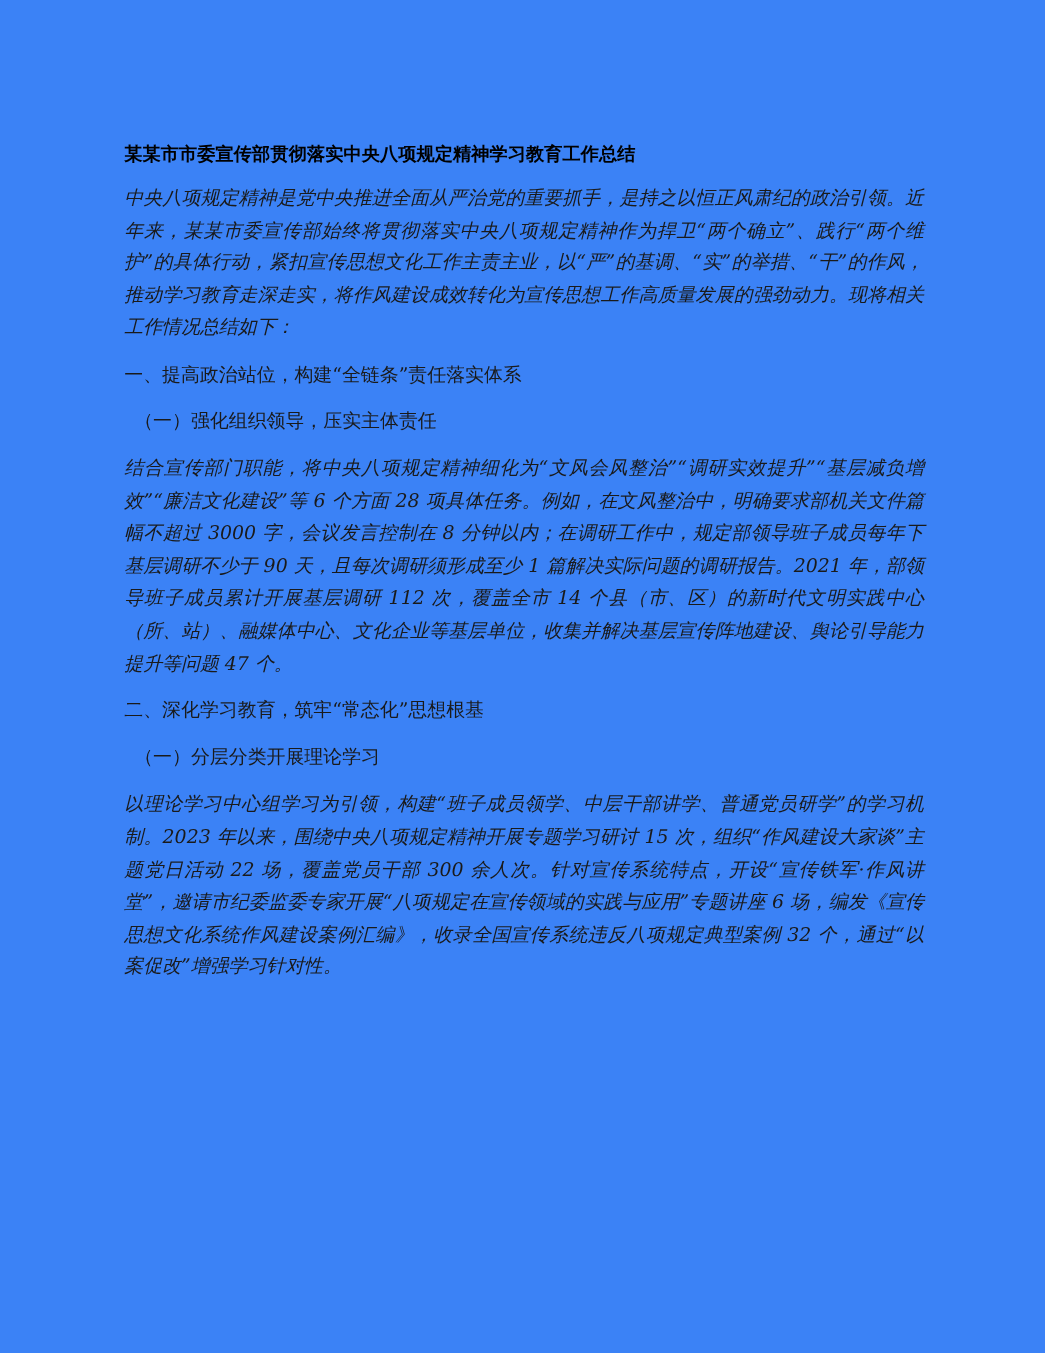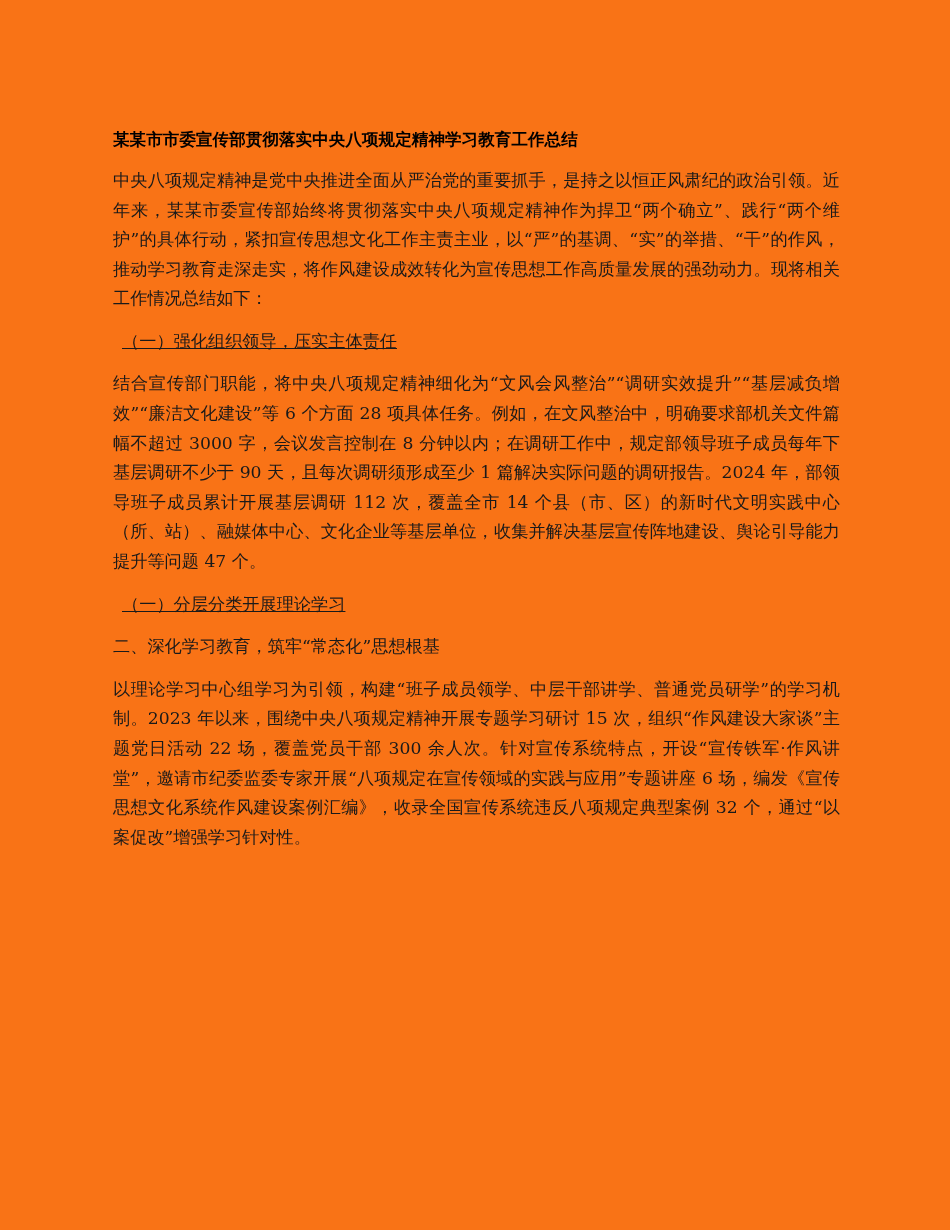--- a/index.html
+++ b/index.html
@@ -11,21 +11,21 @@
   body {
     font-family: "DejaVu Serif", "Liberation Serif", serif;
     color: #000000;
     -webkit-font-smoothing: antialiased;
   }
   .page {
     position: relative;
     width: 950px;
     height: 1230px;
     margin: 0 auto;
-    background: #f97316;
+    background: #3b82f6;
     box-sizing: border-box;
     overflow: hidden;
   }
   .content {
     position: absolute;
     left: 113px;
     top: 128px;
     width: 727px;
   }
   .doc-title {
@@ -48,37 +48,38 @@
     text-justify: inter-ideograph;
     color: #1a1a1a;
     word-break: break-all;
   }
   .para.heading-1 {
     margin-bottom: 13px;
   }
   .para.heading-2 {
     text-indent: 9px;
     margin-bottom: 13px;
-    text-decoration: underline;
   }
   .para.body-text {
     margin-bottom: 13px;
+    font-style: italic;
   }
   .para:last-child {
     margin-bottom: 0;
   }
 </style>
 </head>
 <body>
 
 <div class="page">
   <div class="content">
     <h1 class="doc-title">某某市市委宣传部贯彻落实中央八项规定精神学习教育工作总结</h1>
     <div id="blocks">
         <p class="para body-text">中央八项规定精神是党中央推进全面从严治党的重要抓手，是持之以恒正风肃纪的政治引领。近年来，某某市委宣传部始终将贯彻落实中央八项规定精神作为捍卫“两个确立”、践行“两个维护”的具体行动，紧扣宣传思想文化工作主责主业，以“严”的基调、“实”的举措、“干”的作风，推动学习教育走深走实，将作风建设成效转化为宣传思想工作高质量发展的强劲动力。现将相关工作情况总结如下：</p>
+        <p class="para heading-1">一、提高政治站位，构建“全链条”责任落实体系</p>
         <p class="para heading-2">（一）强化组织领导，压实主体责任</p>
-        <p class="para body-text">结合宣传部门职能，将中央八项规定精神细化为“文风会风整治”“调研实效提升”“基层减负增效”“廉洁文化建设”等 6 个方面 28 项具体任务。例如，在文风整治中，明确要求部机关文件篇幅不超过 3000 字，会议发言控制在 8 分钟以内；在调研工作中，规定部领导班子成员每年下基层调研不少于 90 天，且每次调研须形成至少 1 篇解决实际问题的调研报告。2024 年，部领导班子成员累计开展基层调研 112 次，覆盖全市 14 个县（市、区）的新时代文明实践中心（所、站）、融媒体中心、文化企业等基层单位，收集并解决基层宣传阵地建设、舆论引导能力提升等问题 47 个。</p>
+        <p class="para body-text">结合宣传部门职能，将中央八项规定精神细化为“文风会风整治”“调研实效提升”“基层减负增效”“廉洁文化建设”等 6 个方面 28 项具体任务。例如，在文风整治中，明确要求部机关文件篇幅不超过 3000 字，会议发言控制在 8 分钟以内；在调研工作中，规定部领导班子成员每年下基层调研不少于 90 天，且每次调研须形成至少 1 篇解决实际问题的调研报告。2021 年，部领导班子成员累计开展基层调研 112 次，覆盖全市 14 个县（市、区）的新时代文明实践中心（所、站）、融媒体中心、文化企业等基层单位，收集并解决基层宣传阵地建设、舆论引导能力提升等问题 47 个。</p>
+        <p class="para heading-1">二、深化学习教育，筑牢“常态化”思想根基</p>
         <p class="para heading-2">（一）分层分类开展理论学习</p>
-        <p class="para heading-1">二、深化学习教育，筑牢“常态化”思想根基</p>
         <p class="para body-text">以理论学习中心组学习为引领，构建“班子成员领学、中层干部讲学、普通党员研学”的学习机制。2023 年以来，围绕中央八项规定精神开展专题学习研讨 15 次，组织“作风建设大家谈”主题党日活动 22 场，覆盖党员干部 300 余人次。针对宣传系统特点，开设“宣传铁军·作风讲堂”，邀请市纪委监委专家开展“八项规定在宣传领域的实践与应用”专题讲座 6 场，编发《宣传思想文化系统作风建设案例汇编》，收录全国宣传系统违反八项规定典型案例 32 个，通过“以案促改”增强学习针对性。</p>
       </div>
   </div>
 </div>
 
 </body></html>

